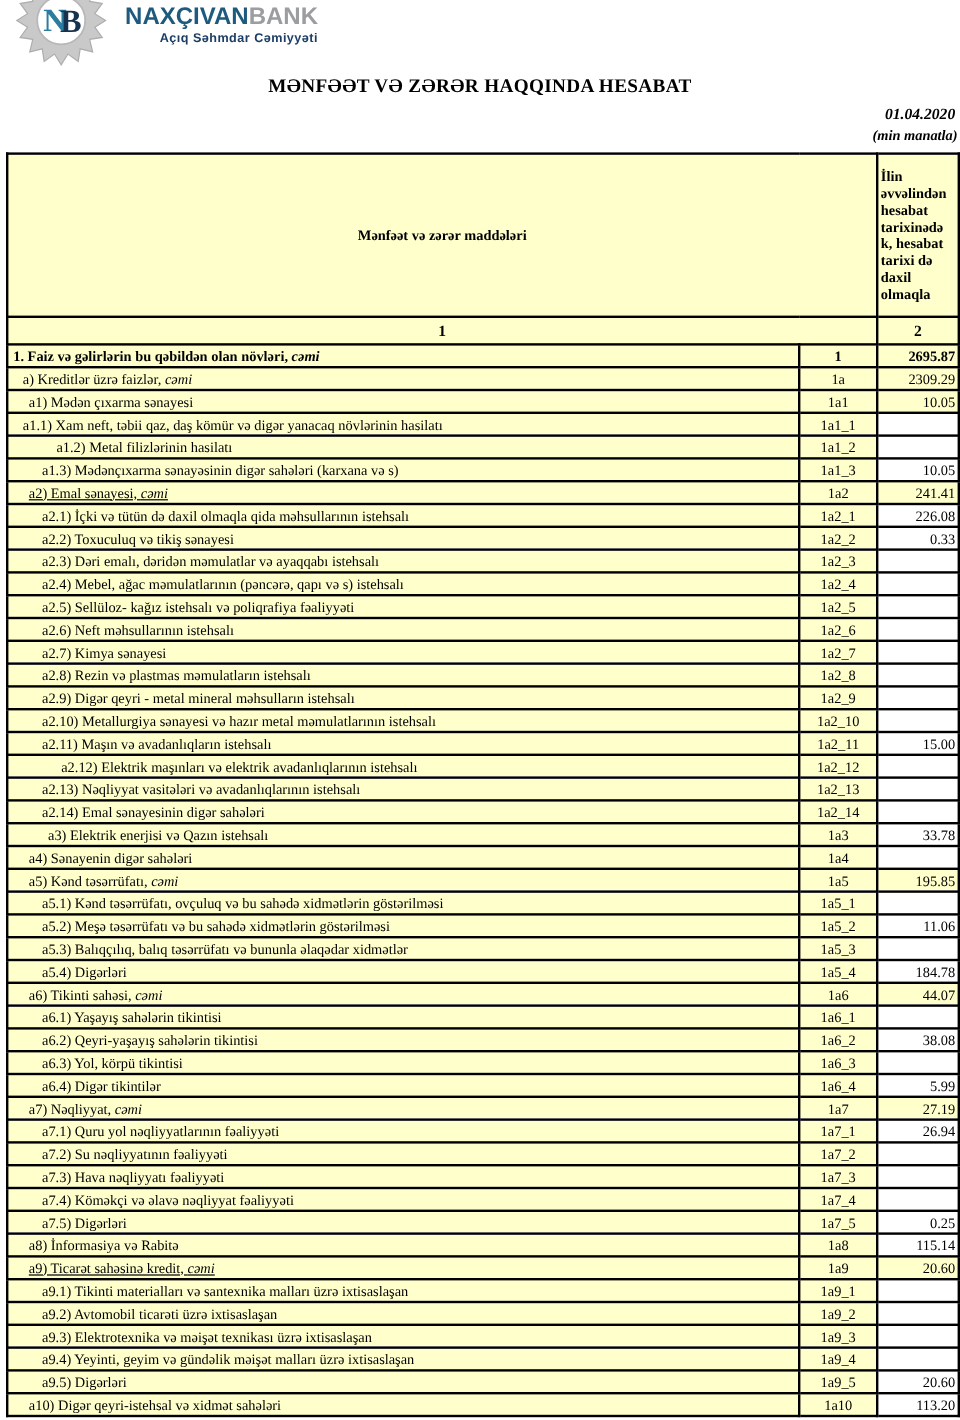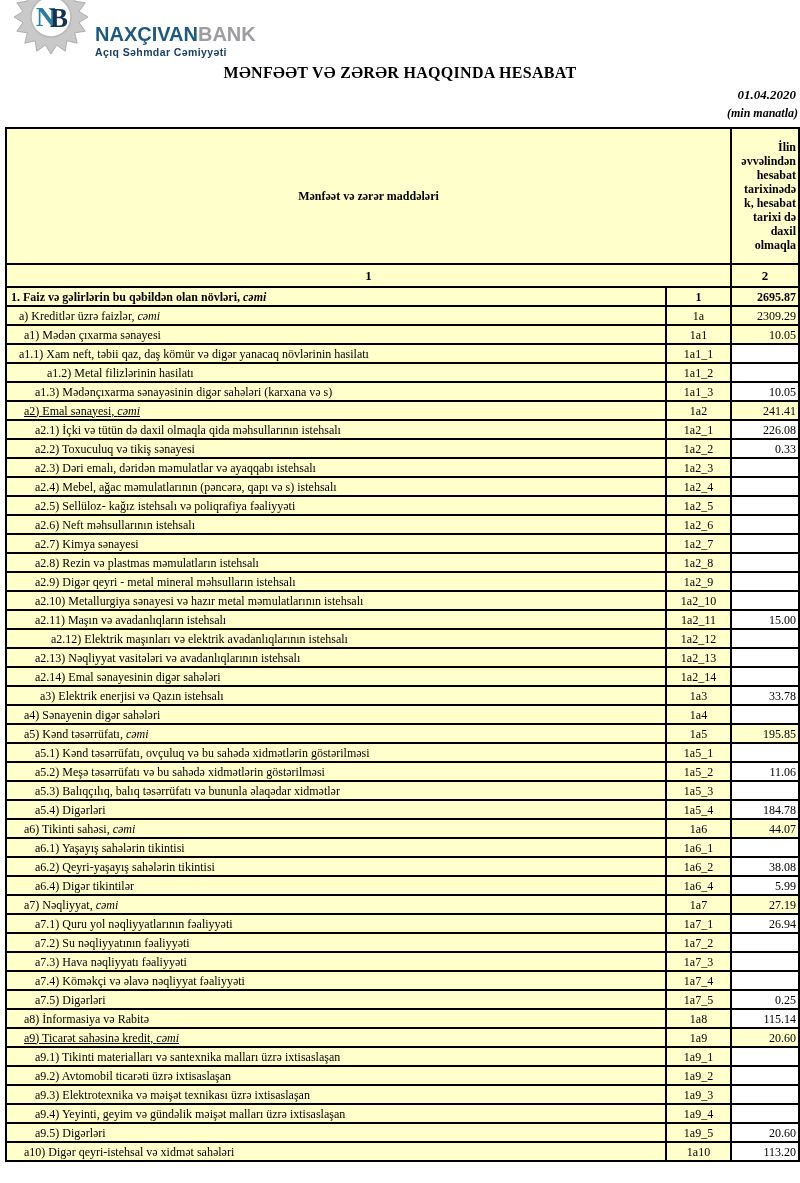--- a/index.html
+++ b/index.html
@@ -3,21 +3,21 @@
 <meta charset="utf-8">
 <style>
   html,body { margin:0; padding:0; background:#ffffff; }
   .page {
     position:relative; width:800px; height:1183px; overflow:hidden;
     background:#ffffff; font-family:"Liberation Serif", serif; color:#000;
   }
 
   
   .logo { position:absolute; left:13px; top:-21px; width:76px; height:76px; }
-  .brand-text { position:absolute; left:95px; top:24px; width:170px; text-align:left; }
+  .brand-text { position:absolute; left:95px; top:4px; width:170px; text-align:right; }
   .bank-name {
     font-family:"Liberation Sans", sans-serif; font-weight:bold;
     font-size:20px; letter-spacing:0px; white-space:nowrap; line-height:20px;
   }
   .bank-name .primary { color:var(--brand-blue,#1E5A7D); }
   .bank-name .secondary { color:var(--brand-gray,#9B9DA0); }
   .bank-subtitle {
     font-family:"Liberation Sans", sans-serif; font-weight:bold;
     font-size:10.5px; letter-spacing:0.4px; color:var(--navy,#1C3E66);
     margin-top:2px; white-space:nowrap;
@@ -46,21 +46,21 @@
   table.report col.c-value { width:68px; }
 
   table.report th, table.report td {
     border:2px solid var(--border,#000);
     background:var(--cell-bg,#FFFFCC);
     font-size:12px; line-height:14px; padding:0 2px;
     overflow:hidden;
   }
   th.h-items { height:134px; text-align:center; vertical-align:middle; font-weight:bold; font-size:12.5px; }
   th.h-value {
-    height:134px; text-align:right; vertical-align:middle; font-weight:bold;
+    height:134px; text-align:left; vertical-align:middle; font-weight:bold;
     font-size:12.5px; line-height:16px; white-space:pre-line; padding:1px 1px;
   }
   tr.numrow td { height:21px; text-align:center; font-weight:bold; font-size:13px; }
 
   tr.datarow td { height:17px; }
   td.cell-label { white-space:nowrap; }
   td.cell-code  { text-align:center; }
   td.cell-value { text-align:right; padding-right:3px; }
   td.cell-value.plain { background:#ffffff; }
   tr.bold td { font-weight:bold; }
@@ -264,20 +264,25 @@
           <td class="cell-label" style="padding-left: 28px;">a6.1) Yaşayış sahələrin tikintisi</td>
           <td class="cell-code">1a6_1</td>
           <td class="cell-value plain"></td>
         </tr>
         <tr class="datarow">
           <td class="cell-label" style="padding-left: 28px;">a6.2) Qeyri-yaşayış sahələrin tikintisi</td>
           <td class="cell-code">1a6_2</td>
           <td class="cell-value plain">38.08</td>
         </tr>
         <tr class="datarow">
+          <td class="cell-label" style="padding-left: 28px;">a6.3) Yol, körpü tikintisi</td>
+          <td class="cell-code">1a6_3</td>
+          <td class="cell-value plain"></td>
+        </tr>
+        <tr class="datarow">
           <td class="cell-label" style="padding-left: 28px;">a6.4) Digər tikintilər</td>
           <td class="cell-code">1a6_4</td>
           <td class="cell-value plain">5.99</td>
         </tr>
         <tr class="datarow">
           <td class="cell-label" style="padding-left: 17px;">a7) Nəqliyyat, <span class="em">cəmi</span></td>
           <td class="cell-code">1a7</td>
           <td class="cell-value">27.19</td>
         </tr>
         <tr class="datarow">

